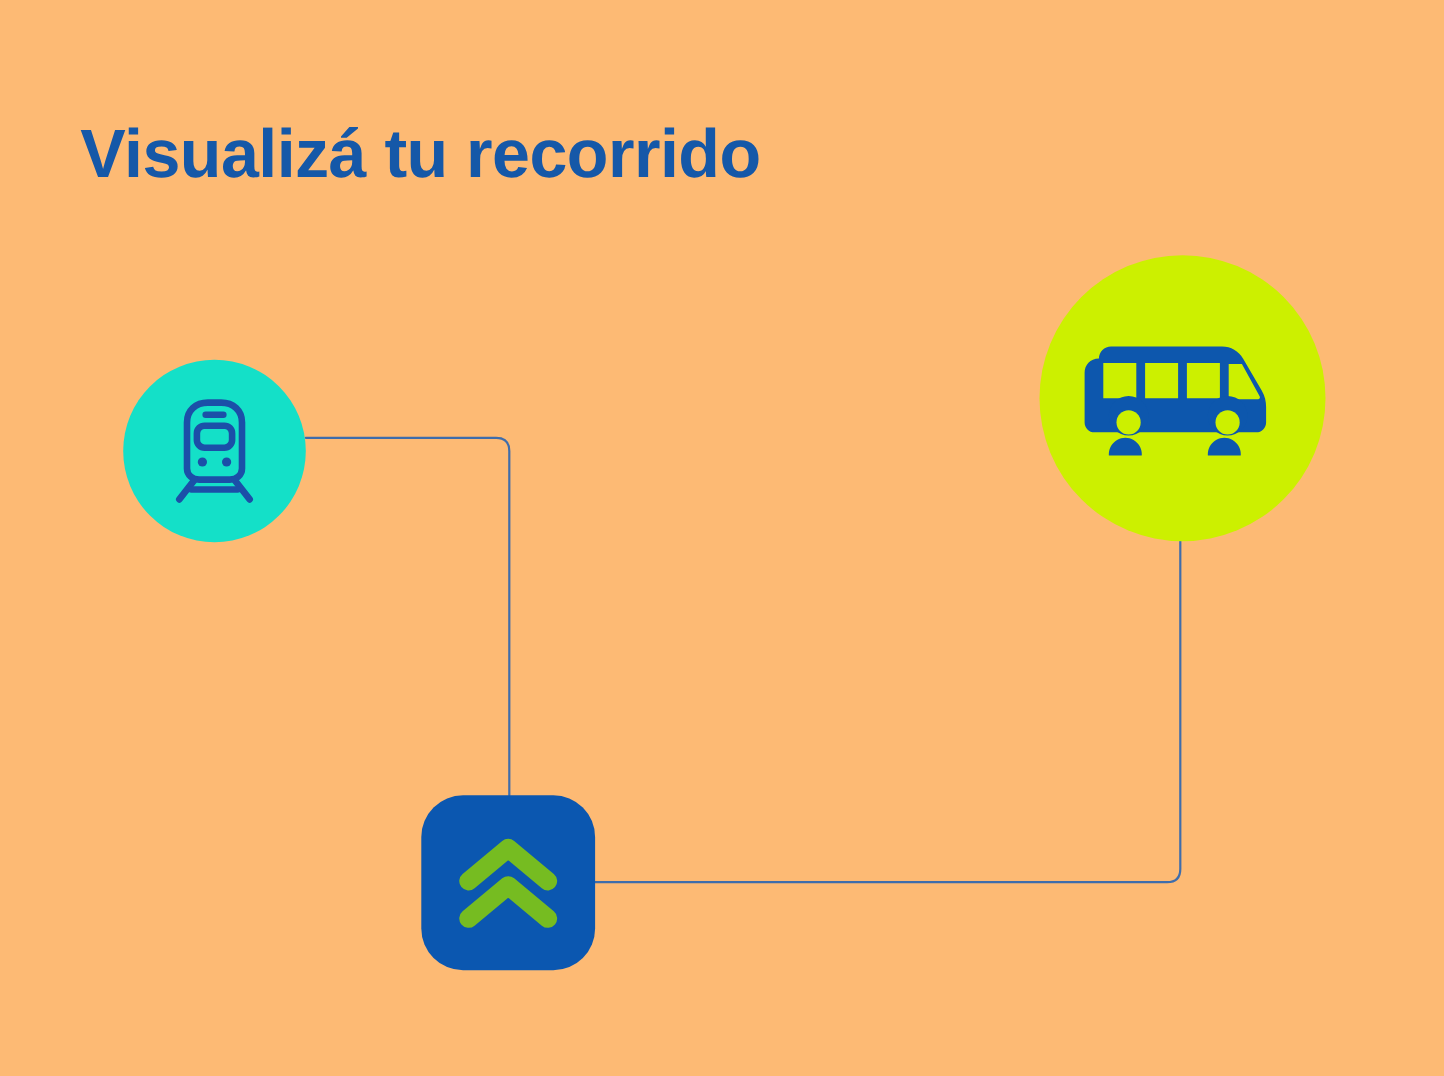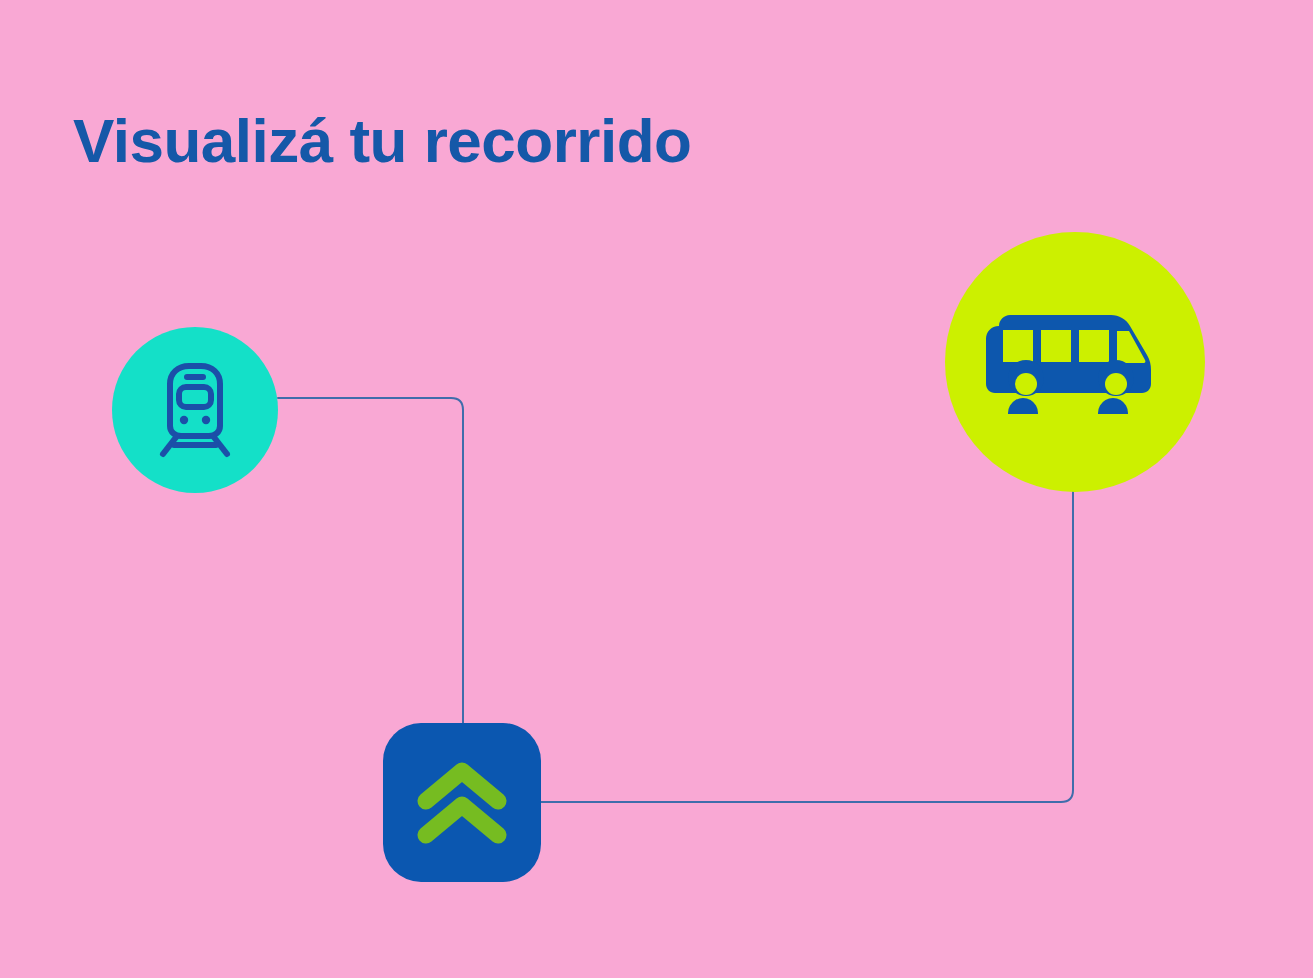--- a/index.html
+++ b/index.html
@@ -7,21 +7,21 @@
     padding: 0;
     background: #ffffff;
   }
   body {
     font-family: "Liberation Sans", sans-serif;
   }
   #stage {
     position: relative;
     width: 1313px;
     height: 978px;
-    background: #f9a8d4;
+    background: #fdba74;
     overflow: hidden;
   }
 
   
   #page-title {
     position: absolute;
     left: 73px;
     top: 108px;
     font-size: 62px;
     font-weight: 700;

